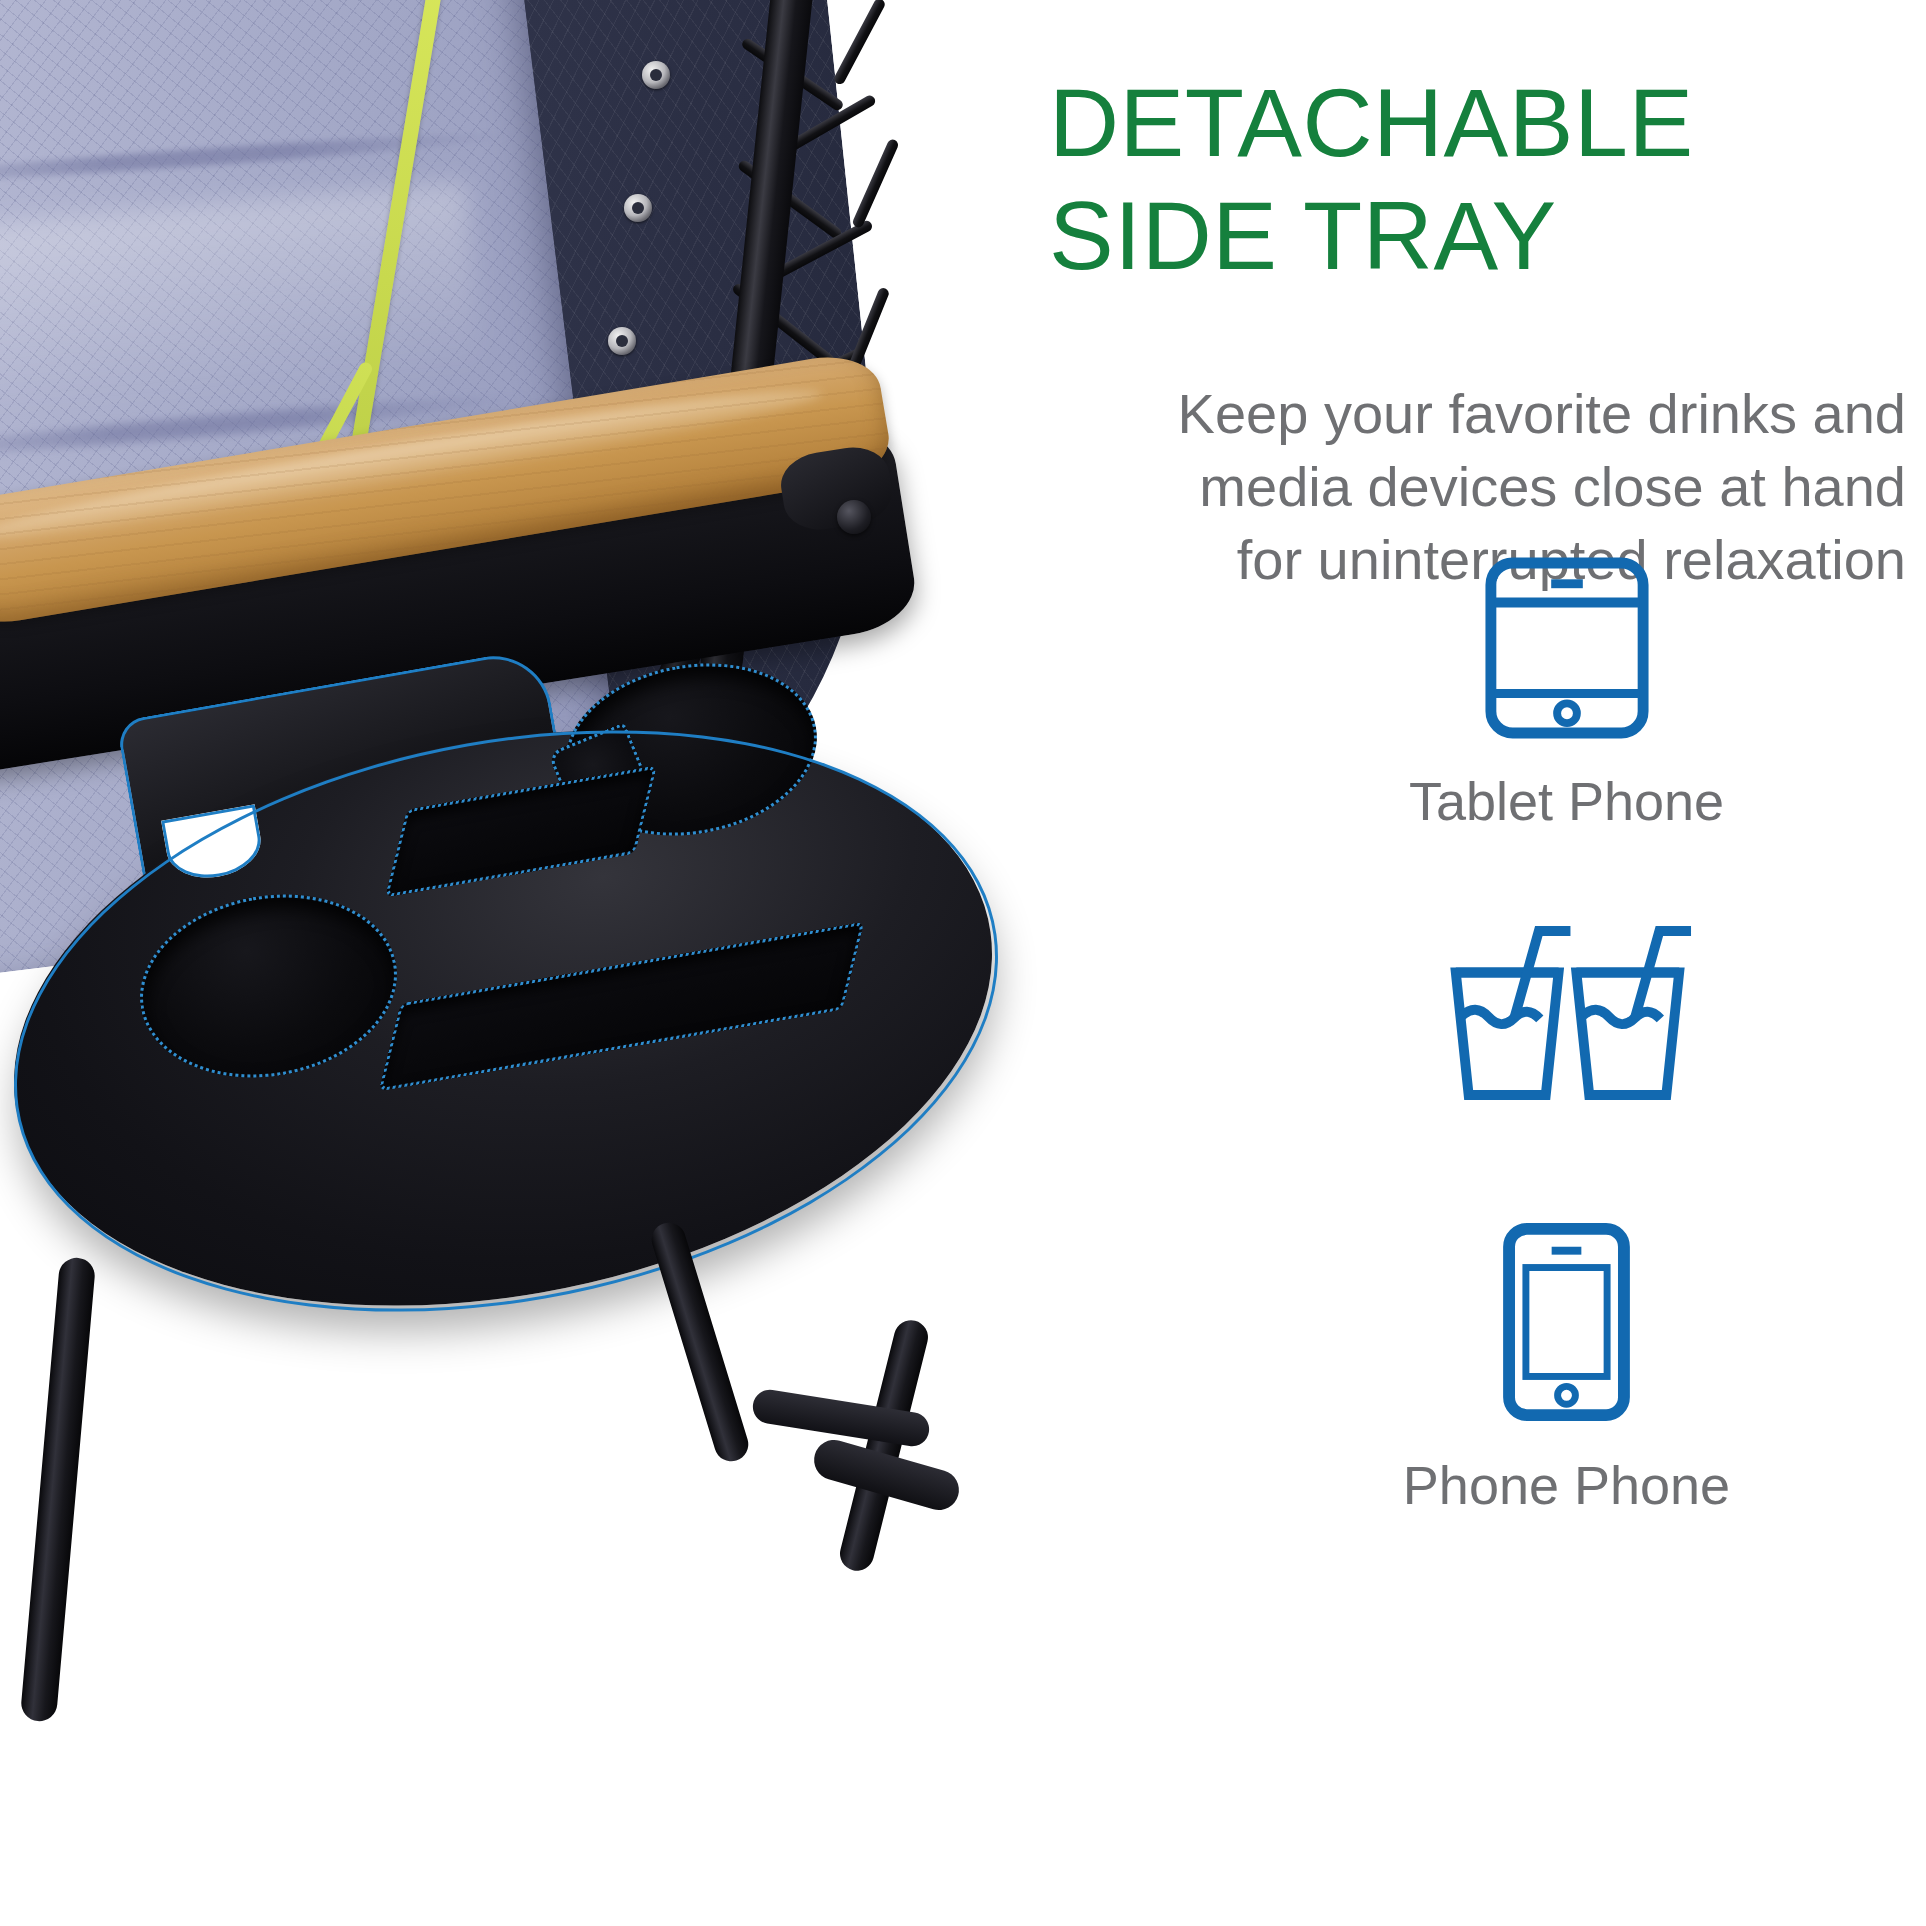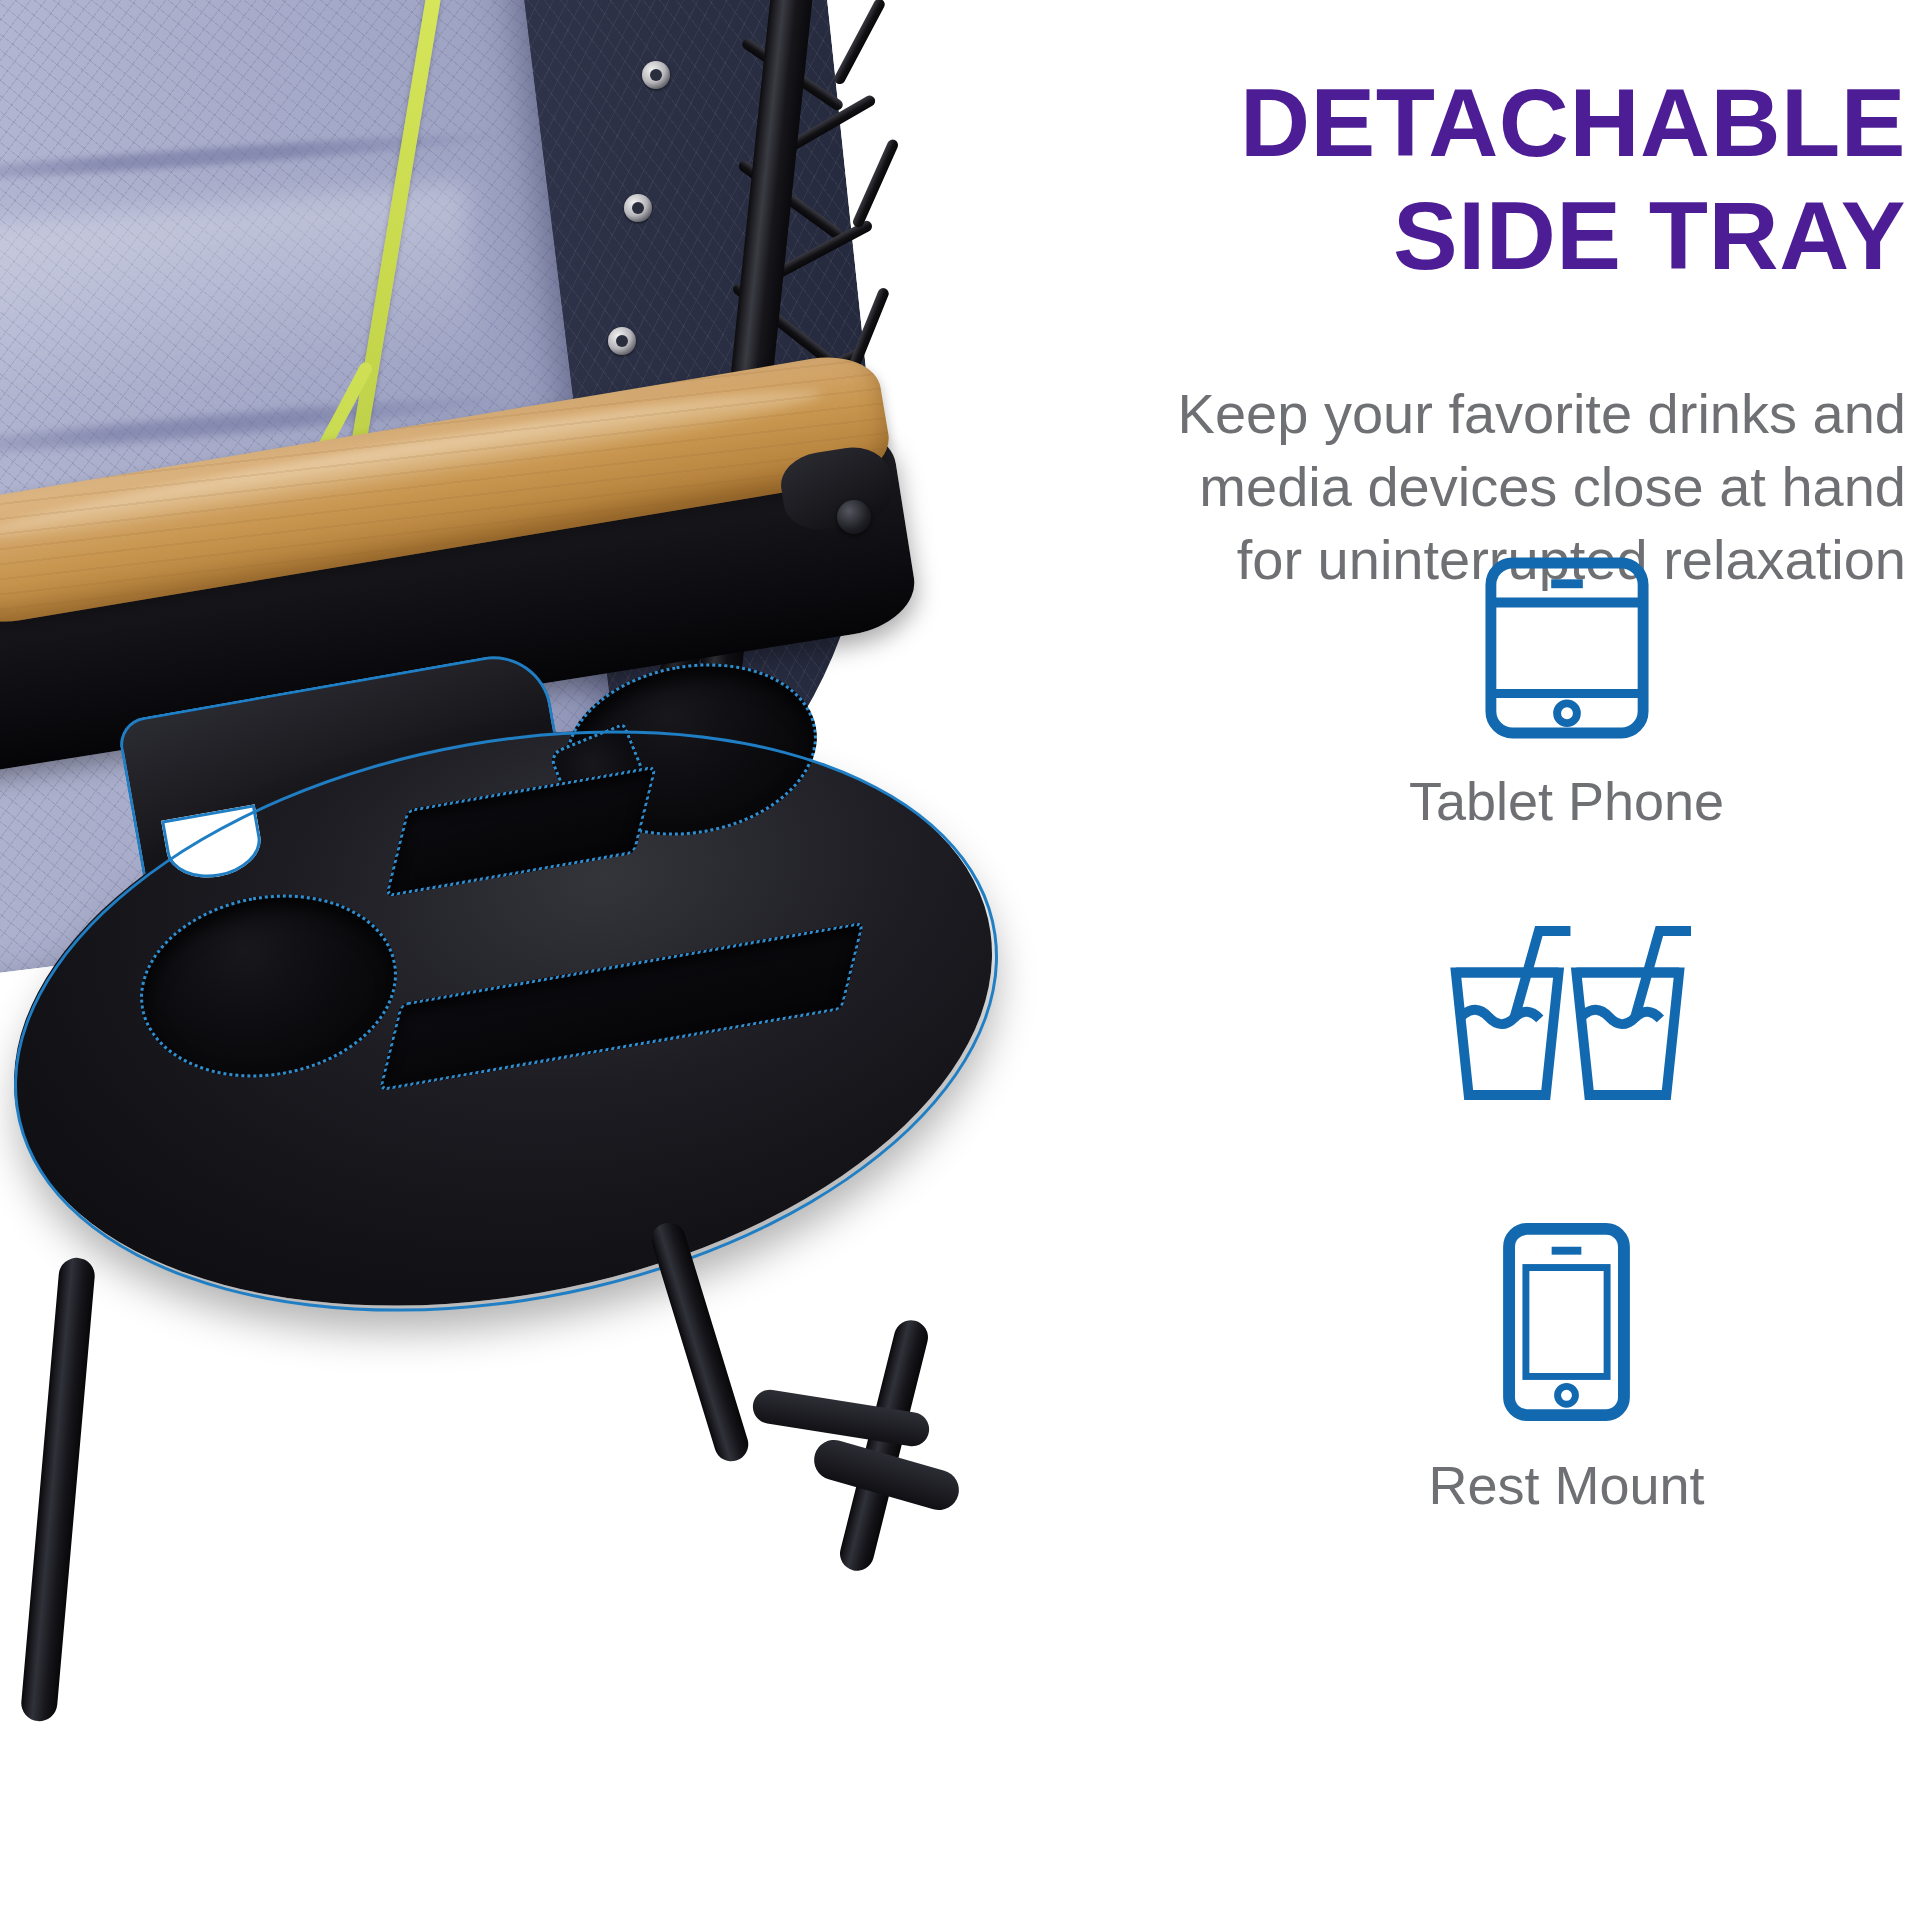--- a/index.html
+++ b/index.html
@@ -396,25 +396,25 @@
     position: absolute;
     left: 1049px;
     top: 0;
     width: 877px;
     height: 1927px;
   }
   .headline {
     position: absolute;
     left: 0; top: 67px;
     width: 857px;
-    text-align: right;
-    color: #4c1d95;
+    text-align: left;
+    color: #15803d;
     font-size: 97px;
     line-height: 1.16;
-    font-weight: 700;
+    font-weight: 400;
     letter-spacing: 0.5px;
     white-space: pre-line;
   }
   .subtitle {
     position: absolute;
     left: 0; top: 378px;
     width: 857px;
     text-align: right;
     color: #6f7073;
     font-size: 56px;
@@ -577,20 +577,20 @@
       <div class="feature">
         <span class="feature-icon">
           <svg width="133" height="204" viewBox="0 0 134 206" aria-hidden="true">
             <rect x="9" y="9" width="116" height="188" rx="18" ry="18" fill="none" stroke="#1269b0" stroke-width="12"></rect>
             <rect x="26" y="48" width="82" height="110" fill="none" stroke="#1269b0" stroke-width="7"></rect>
             <line x1="52" y1="31" x2="82" y2="31" stroke="#1269b0" stroke-width="8"></line>
             <circle cx="67" cy="177" r="9" fill="none" stroke="#1269b0" stroke-width="7"></circle>
           </svg>
         </span>
         <div class="f-gap-phone"></div>
-        <div class="feature-label">Rest Mount</div>
+        <div class="feature-label">Phone Phone</div>
       </div>
 
     </div>
   </div>
 
 </div>
 
 
 </body></html>

